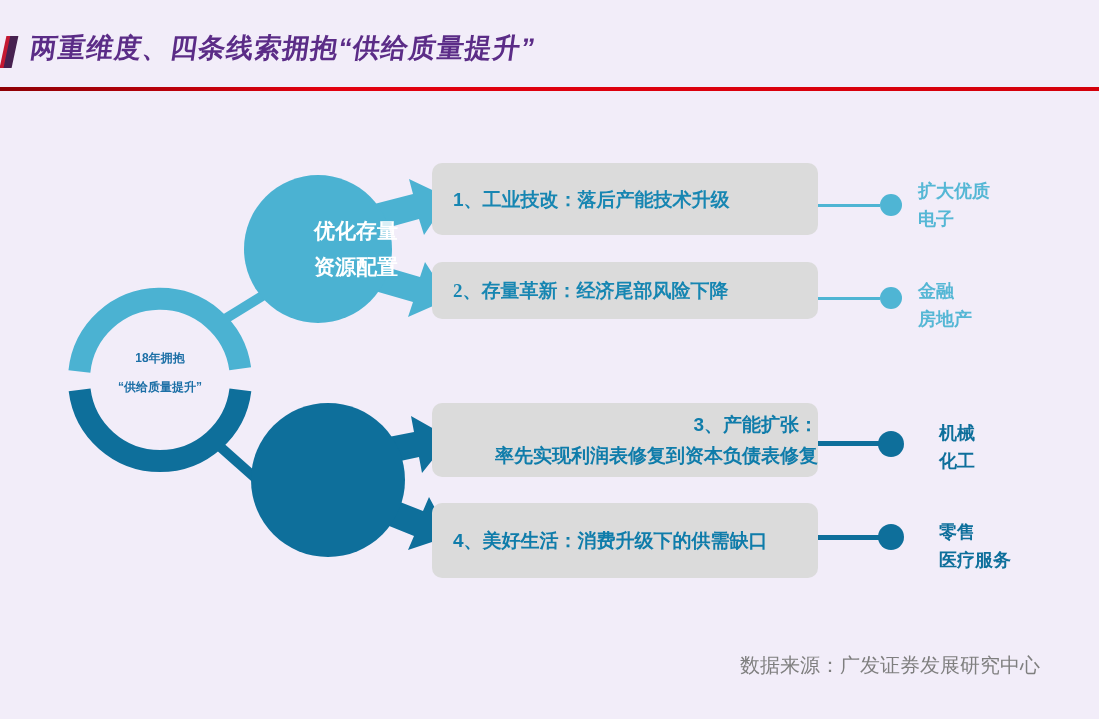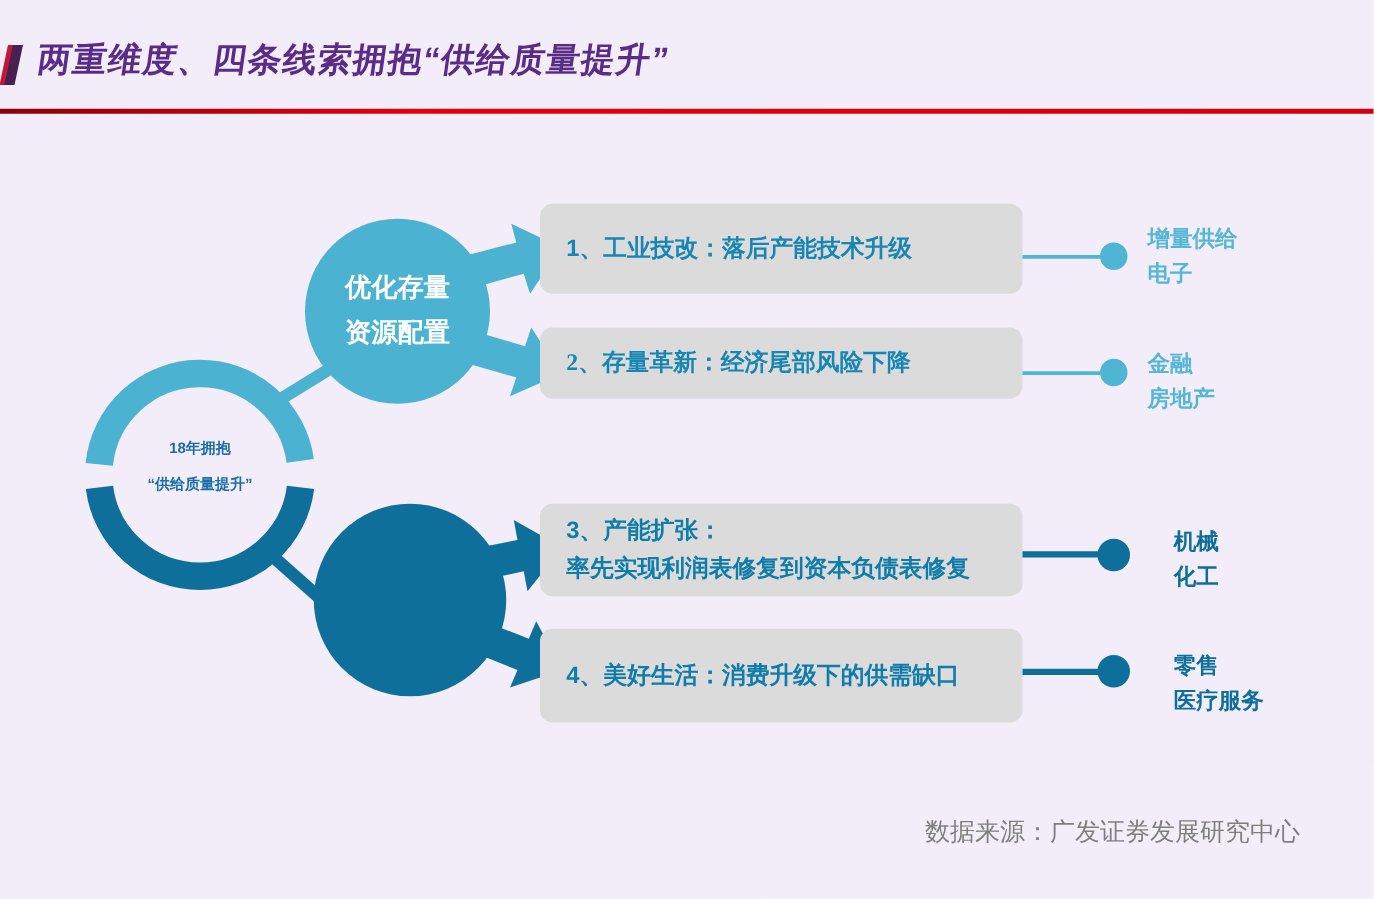--- a/index.html
+++ b/index.html
@@ -17,33 +17,33 @@
 
   
   .diagram-svg{position:absolute;left:0;top:0;}
 
   
   .hub-label{position:absolute;left:70px;top:344px;width:180px;text-align:center;
     color:#1C6FA6;font-weight:bold;font-size:12px;line-height:29px;}
   .hub-label span{display:block;}
 
   
-  .dim-label{position:absolute;width:160px;text-align:center;color:#FFFFFF;
+  .dim-label{position:absolute;width:160px;text-align:right;color:#FFFFFF;
     font-weight:bold;font-size:21px;line-height:36px;}
   .dim-label span{display:block;}
   .dim1{left:238px;top:213px;}
   .dim2{left:248px;top:444px;}
 
   
   .clue-box{position:absolute;left:432px;width:386px;background:#DBDBDB;border-radius:10px;
     display:flex;flex-direction:column;justify-content:center;padding-left:21px;box-sizing:border-box;}
   .clue-box span{display:block;font-weight:bold;font-size:19px;line-height:31px;}
   .row1 .clue-box{top:163px;height:72px;}
   .row2 .clue-box{top:262px;height:57px;font-family:Liberation Serif, serif;}
-  .row3 .clue-box{top:403px;height:74px;}
+  .row3 .clue-box{top:403px;height:74px;text-align:right;}
   .row4 .clue-box{top:503px;height:75px;}
   .light .clue-box span{color:#1786B2;}
   .dark  .clue-box span{color:#0F7CAA;}
 
   .conn-line{position:absolute;left:818px;width:62px;}
   .light .conn-line{height:3px;background:#4FB5D4;}
   .dark  .conn-line{height:5px;background:#0E6F9B;}
   .row1 .conn-line{top:204px;}
   .row2 .conn-line{top:297px;}
   .row3 .conn-line{top:441px;}
@@ -106,21 +106,21 @@
   </div>
 
   <div class="clue-row row1 light">
     <div class="clue-box">
       <span>1、工业技改：落后产能技术升级</span>
       <span></span>
     </div>
     <div class="conn-line"></div>
     <div class="industry-dot"></div>
     <div class="industry-labels">
-      <span>增量供给</span>
+      <span>扩大优质</span>
       <span>电子</span>
     </div>
   </div>
 
   <div class="clue-row row2 light">
     <div class="clue-box">
       <span>2、存量革新：经济尾部风险下降</span>
       <span></span>
     </div>
     <div class="conn-line"></div>

